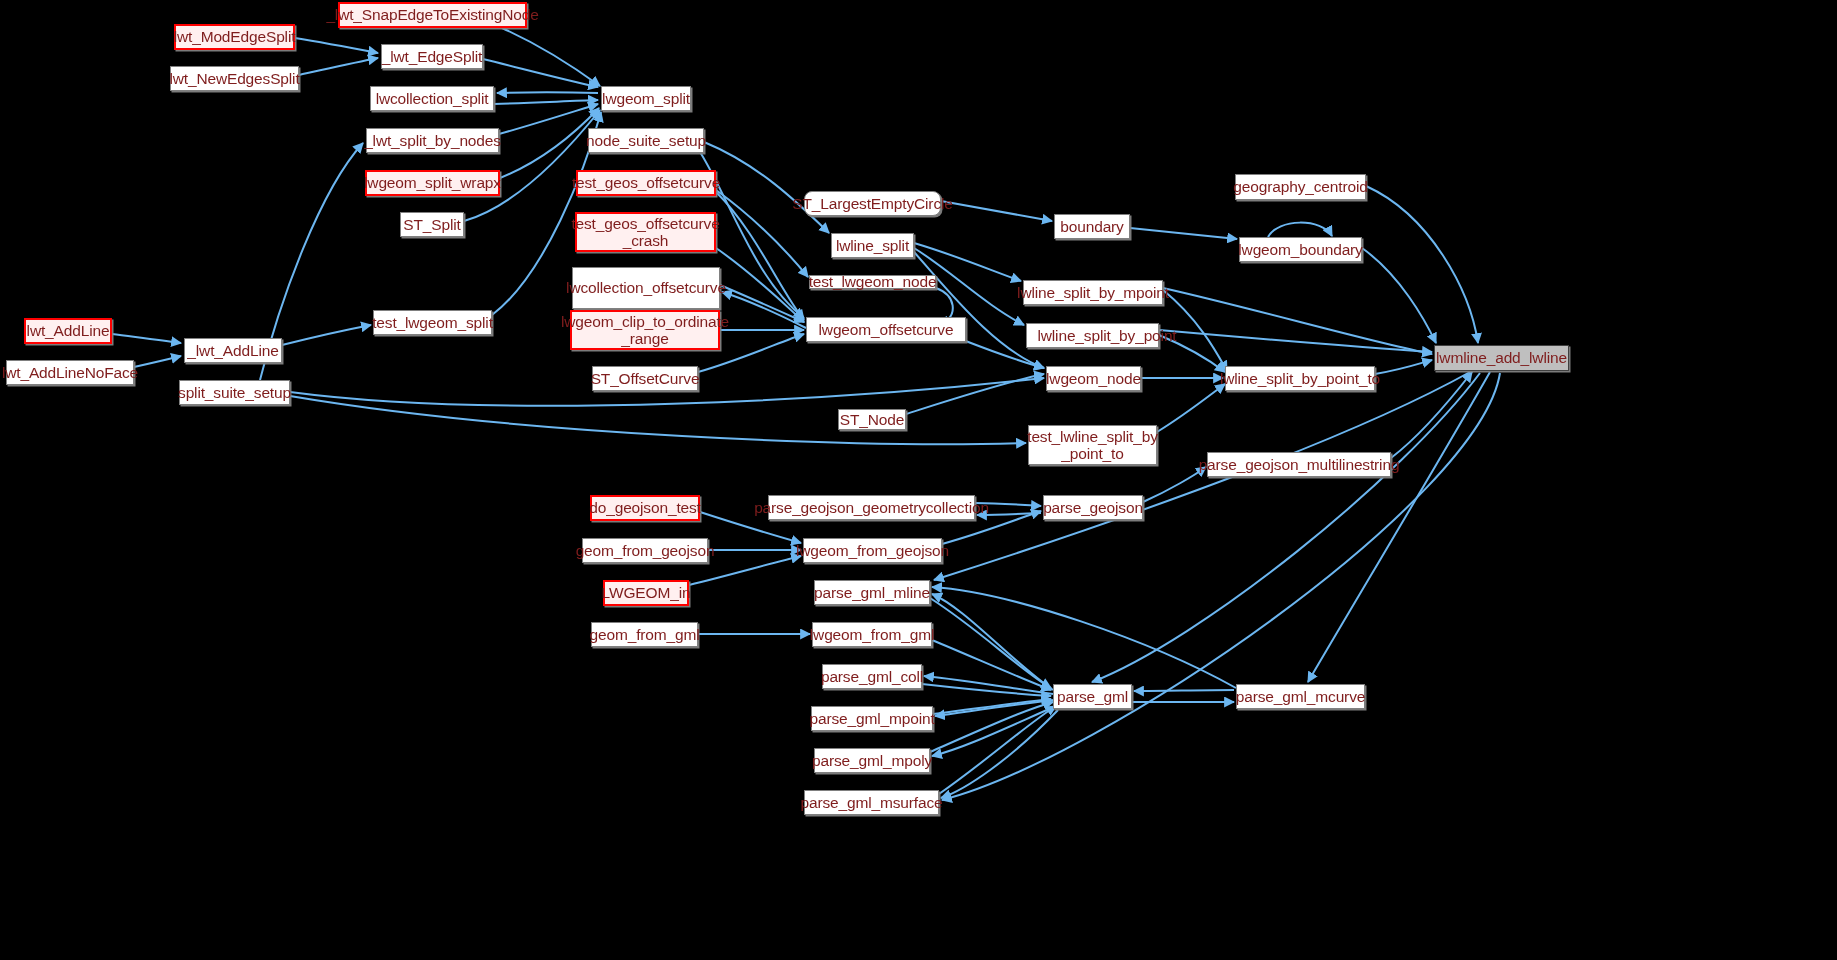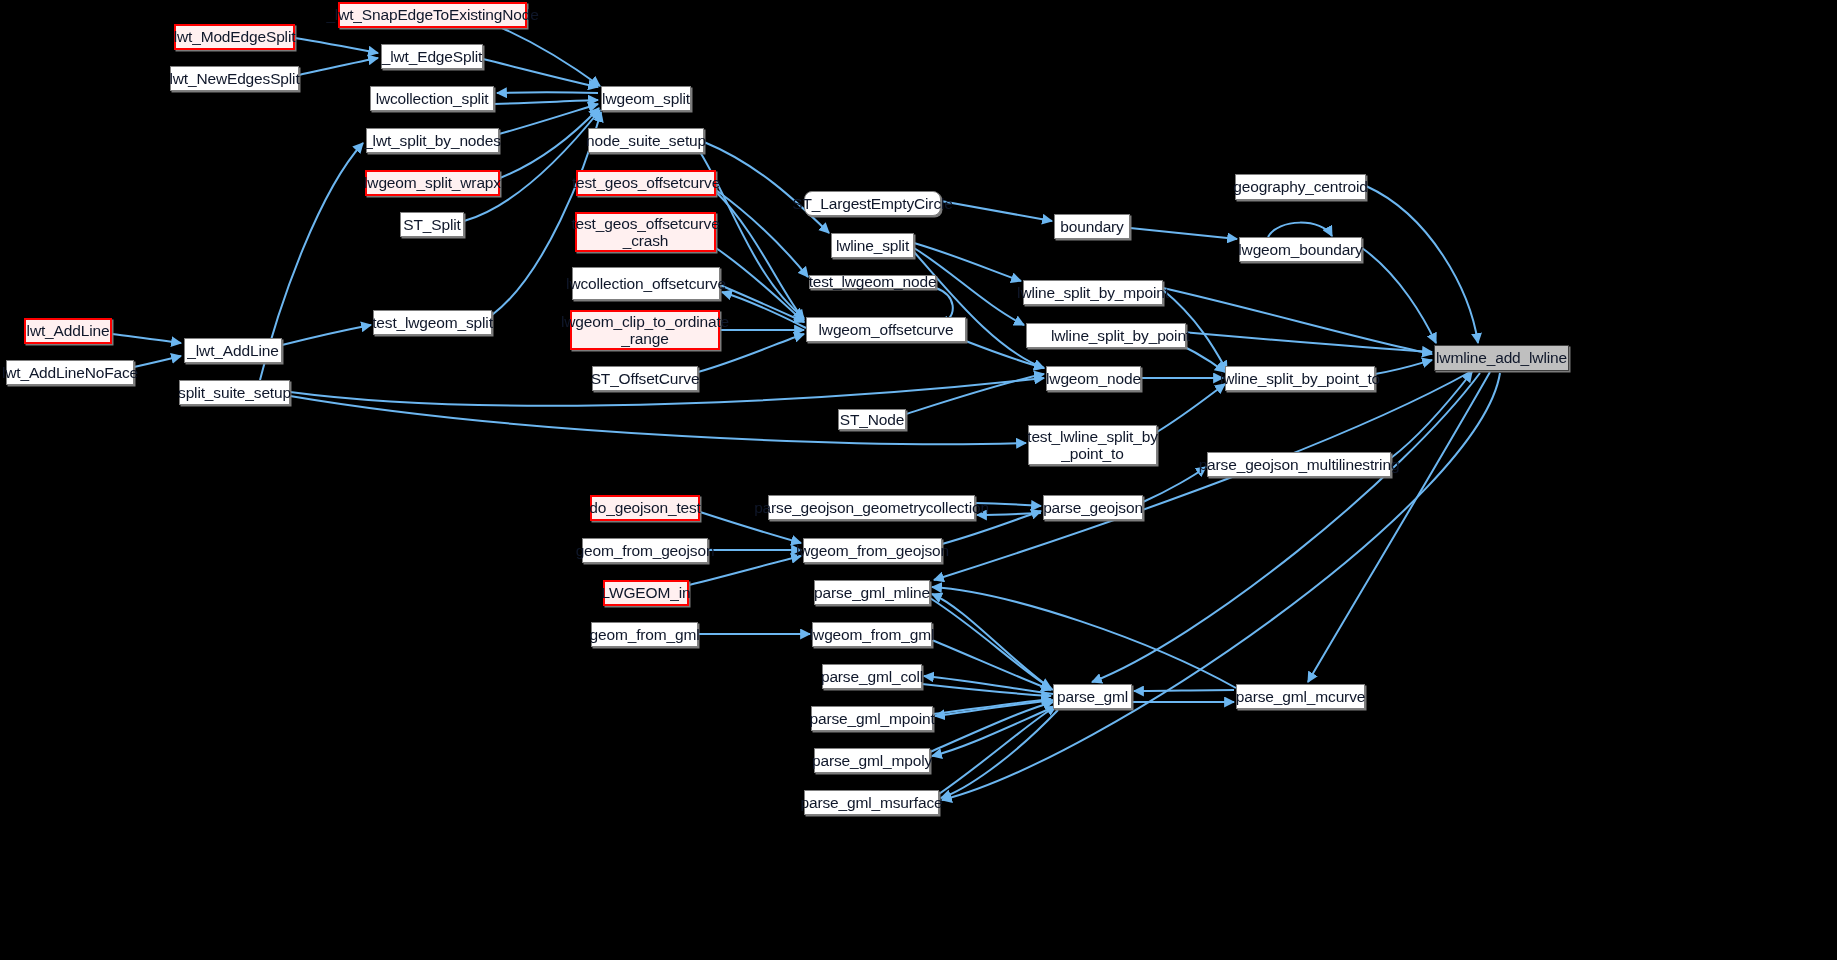--- a/index.html
+++ b/index.html
@@ -25,21 +25,21 @@
   }
   .node {
     position: absolute;
     box-sizing: border-box;
     display: flex;
     align-items: center;
     justify-content: center;
     text-align: center;
     font-size: 15.5px;
     line-height: 1.12;
-    color: #0f172a;
+    color: #7f1d1d;
     background: #ffffff;
     border: 1px solid #808080;
     box-shadow: 1.5px 1.5px 0 rgba(130,130,130,0.95);
     white-space: pre-line;
     letter-spacing: -0.15px;
     z-index: 3;
   }
   .node.red {
     background: #fff0f0;
     border: 2px solid #ff0000;
@@ -144,27 +144,27 @@
       <div class="node red" style="left: 365px; top: 170px; width: 135px; height: 26px;">lwgeom_split_wrapx</div>
       <div class="node red" style="left: 576px; top: 170px; width: 140px; height: 26px;">test_geos_offsetcurve</div>
       <div class="node" style="left: 1235px; top: 174px; width: 131px; height: 26px;">geography_centroid</div>
       <div class="node" style="left: 804px; top: 191px; width: 137px; height: 25px; border-radius: 8px;">ST_LargestEmptyCircle</div>
       <div class="node red" style="left: 575px; top: 212px; width: 141px; height: 40px;">test_geos_offsetcurve
 _crash</div>
       <div class="node" style="left: 1054px; top: 214px; width: 76px; height: 25px;">boundary</div>
       <div class="node" style="left: 400px; top: 212px; width: 64px; height: 25px;">ST_Split</div>
       <div class="node" style="left: 831px; top: 233px; width: 83px; height: 25px;">lwline_split</div>
       <div class="node" style="left: 1239px; top: 237px; width: 123px; height: 25px;">lwgeom_boundary</div>
-      <div class="node" style="left: 572px; top: 267px; width: 148px; height: 33px;">lwcollection_offsetcurve</div>
+      <div class="node" style="left: 572px; top: 267px; width: 148px; height: 42px;">lwcollection_offsetcurve</div>
       <div class="node" style="left: 809px; top: 275px; width: 127px; height: 14px;">test_lwgeom_node</div>
       <div class="node" style="left: 1023px; top: 280px; width: 140px; height: 25px;">lwline_split_by_mpoint</div>
       <div class="node" style="left: 373px; top: 310px; width: 119px; height: 25px;">test_lwgeom_split</div>
       <div class="node red" style="left: 570px; top: 310px; width: 150px; height: 40px;">lwgeom_clip_to_ordinate
 _range</div>
-      <div class="node" style="left: 1026px; top: 323px; width: 160px; height: 25px; padding-left: 29px;">lwline_split_by_point</div>
+      <div class="node" style="left: 1026px; top: 323px; width: 133px; height: 25px; padding-left: 29px;">lwline_split_by_point</div>
       <div class="node red" style="left: 24px; top: 318px; width: 88px; height: 26px;">lwt_AddLine</div>
       <div class="node" style="left: 806px; top: 317px; width: 160px; height: 25px;">lwgeom_offsetcurve</div>
       <div class="node" style="left: 184px; top: 338px; width: 98px; height: 25px;">_lwt_AddLine</div>
       <div class="node focus" style="left: 1434px; top: 345px; width: 135px; height: 26px;">lwmline_add_lwline</div>
       <div class="node" style="left: 6px; top: 360px; width: 128px; height: 25px;">lwt_AddLineNoFace</div>
       <div class="node" style="left: 592px; top: 366px; width: 106px; height: 25px;">ST_OffsetCurve</div>
       <div class="node" style="left: 1046px; top: 366px; width: 95px; height: 25px;">lwgeom_node</div>
       <div class="node" style="left: 1225px; top: 366px; width: 150px; height: 25px;">lwline_split_by_point_to</div>
       <div class="node" style="left: 179px; top: 380px; width: 111px; height: 25px;">split_suite_setup</div>
       <div class="node" style="left: 838px; top: 409px; width: 68px; height: 21px;">ST_Node</div>

